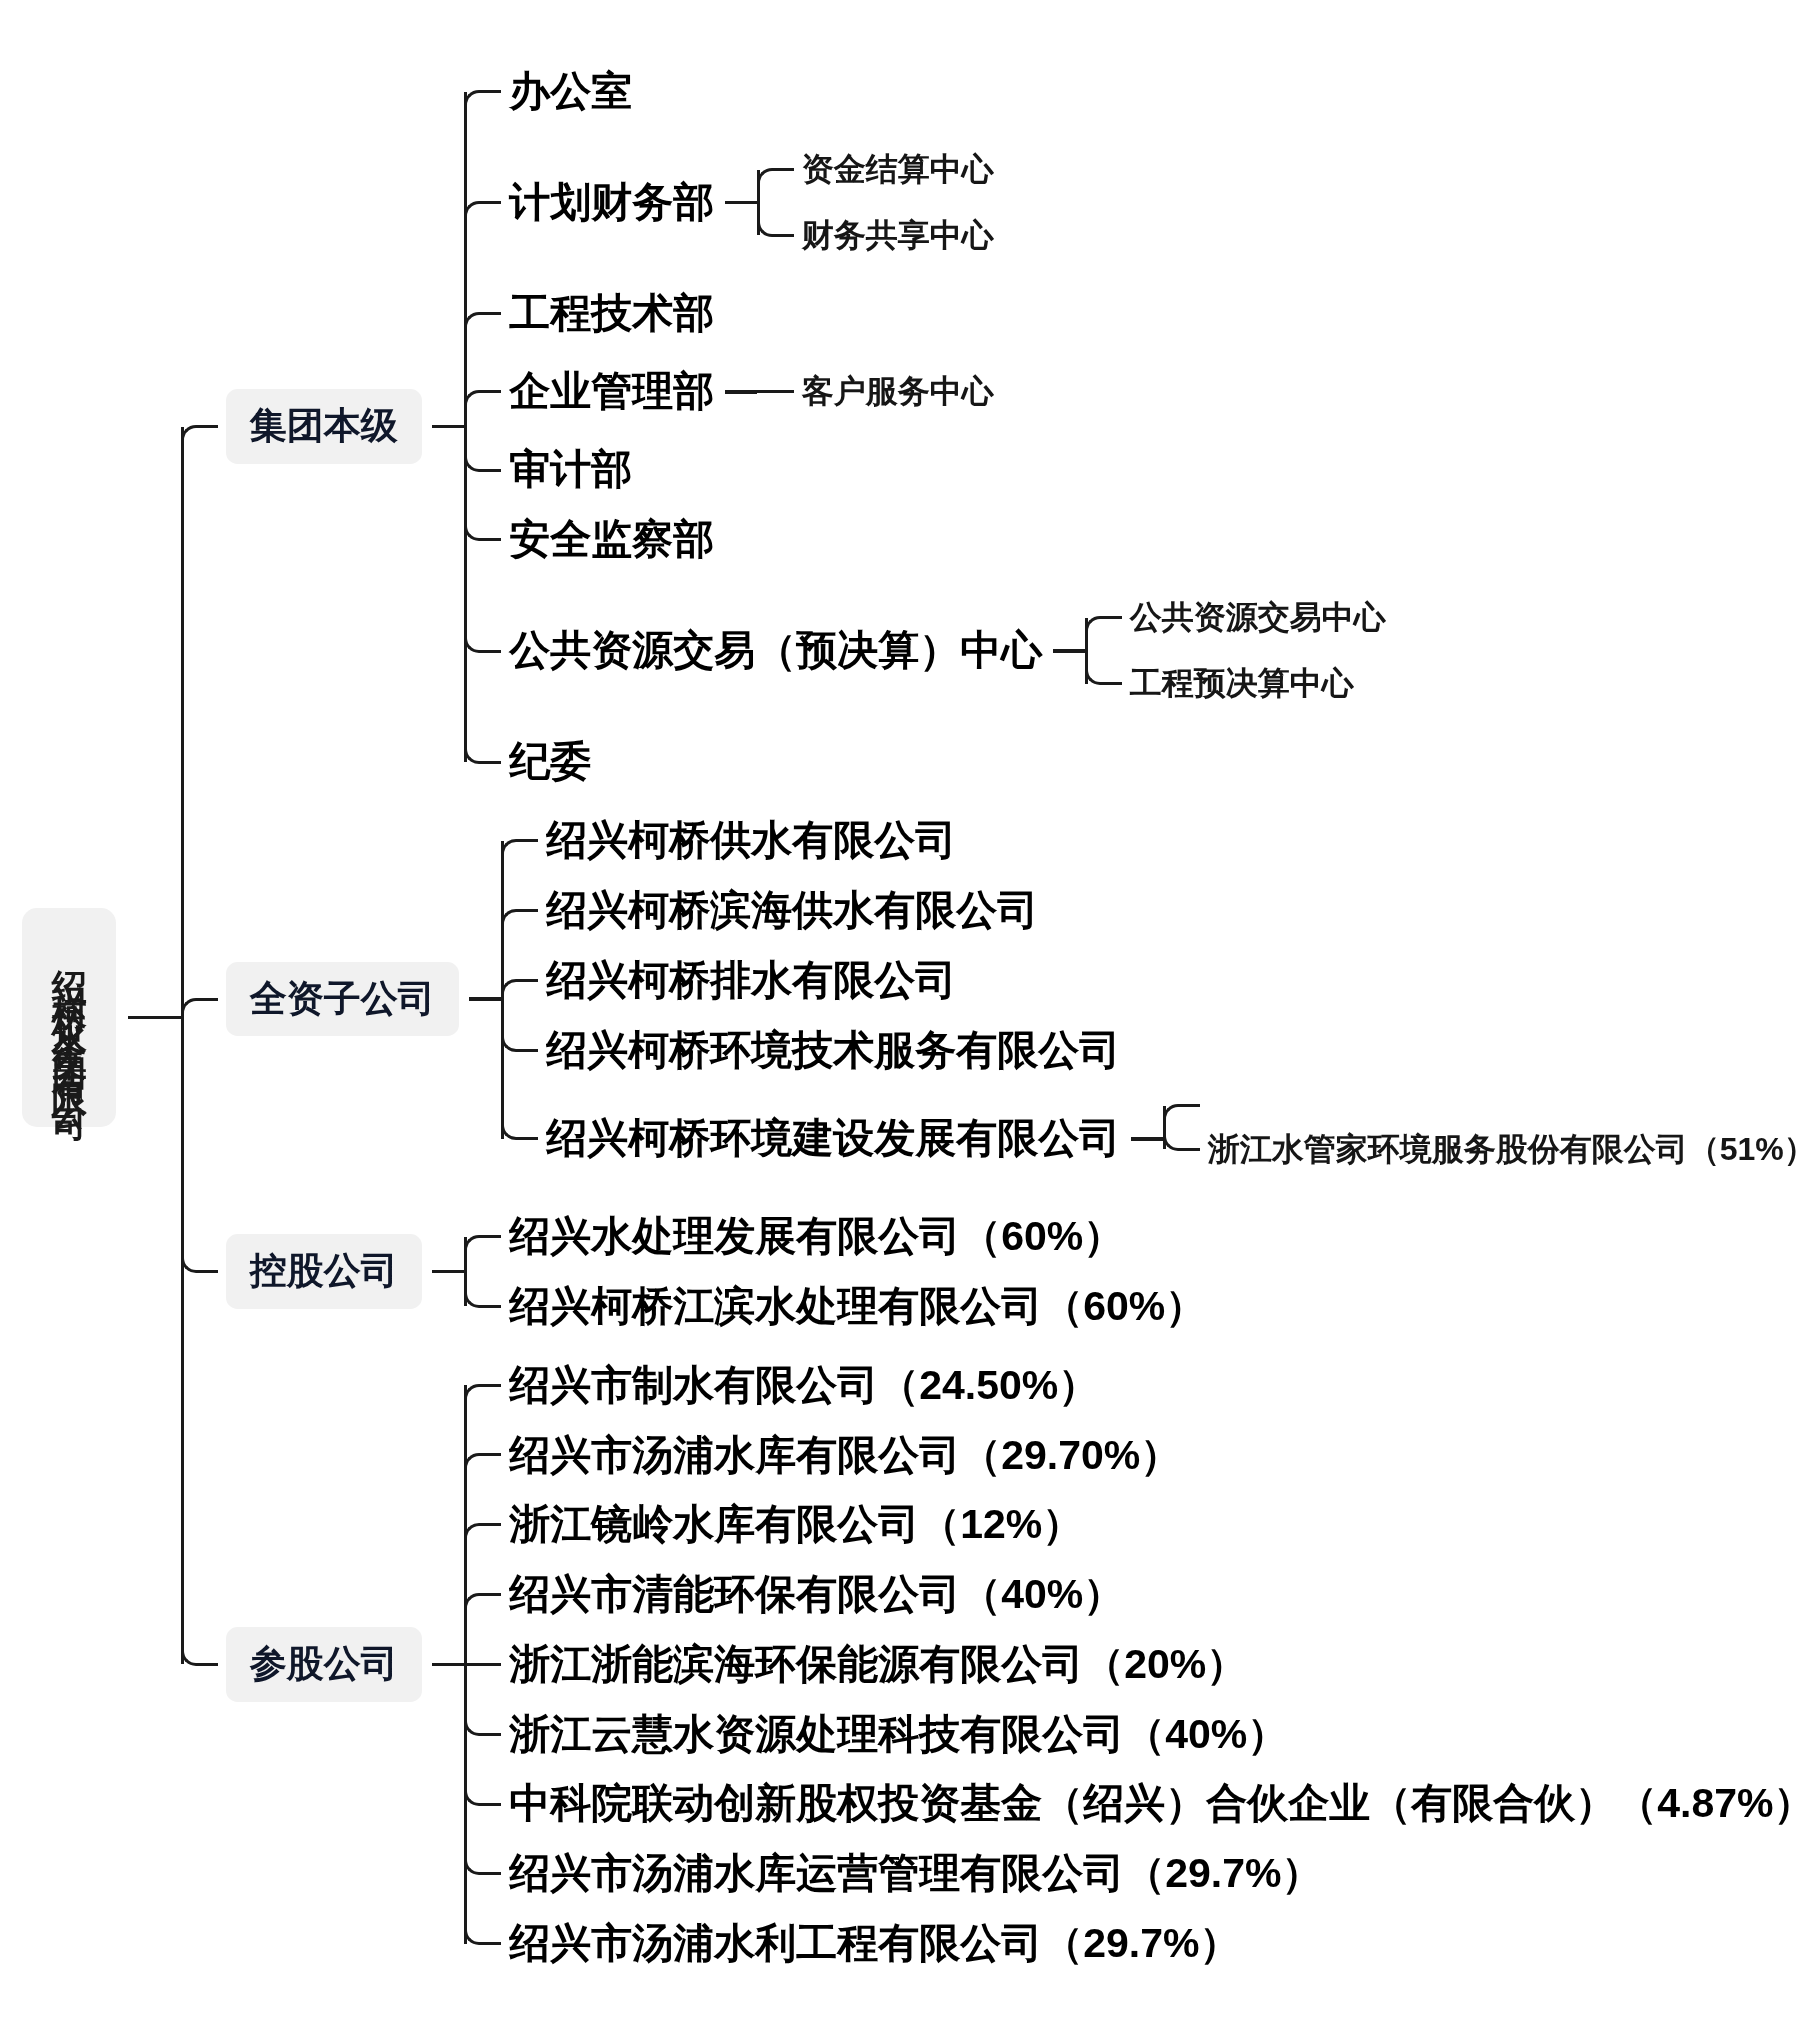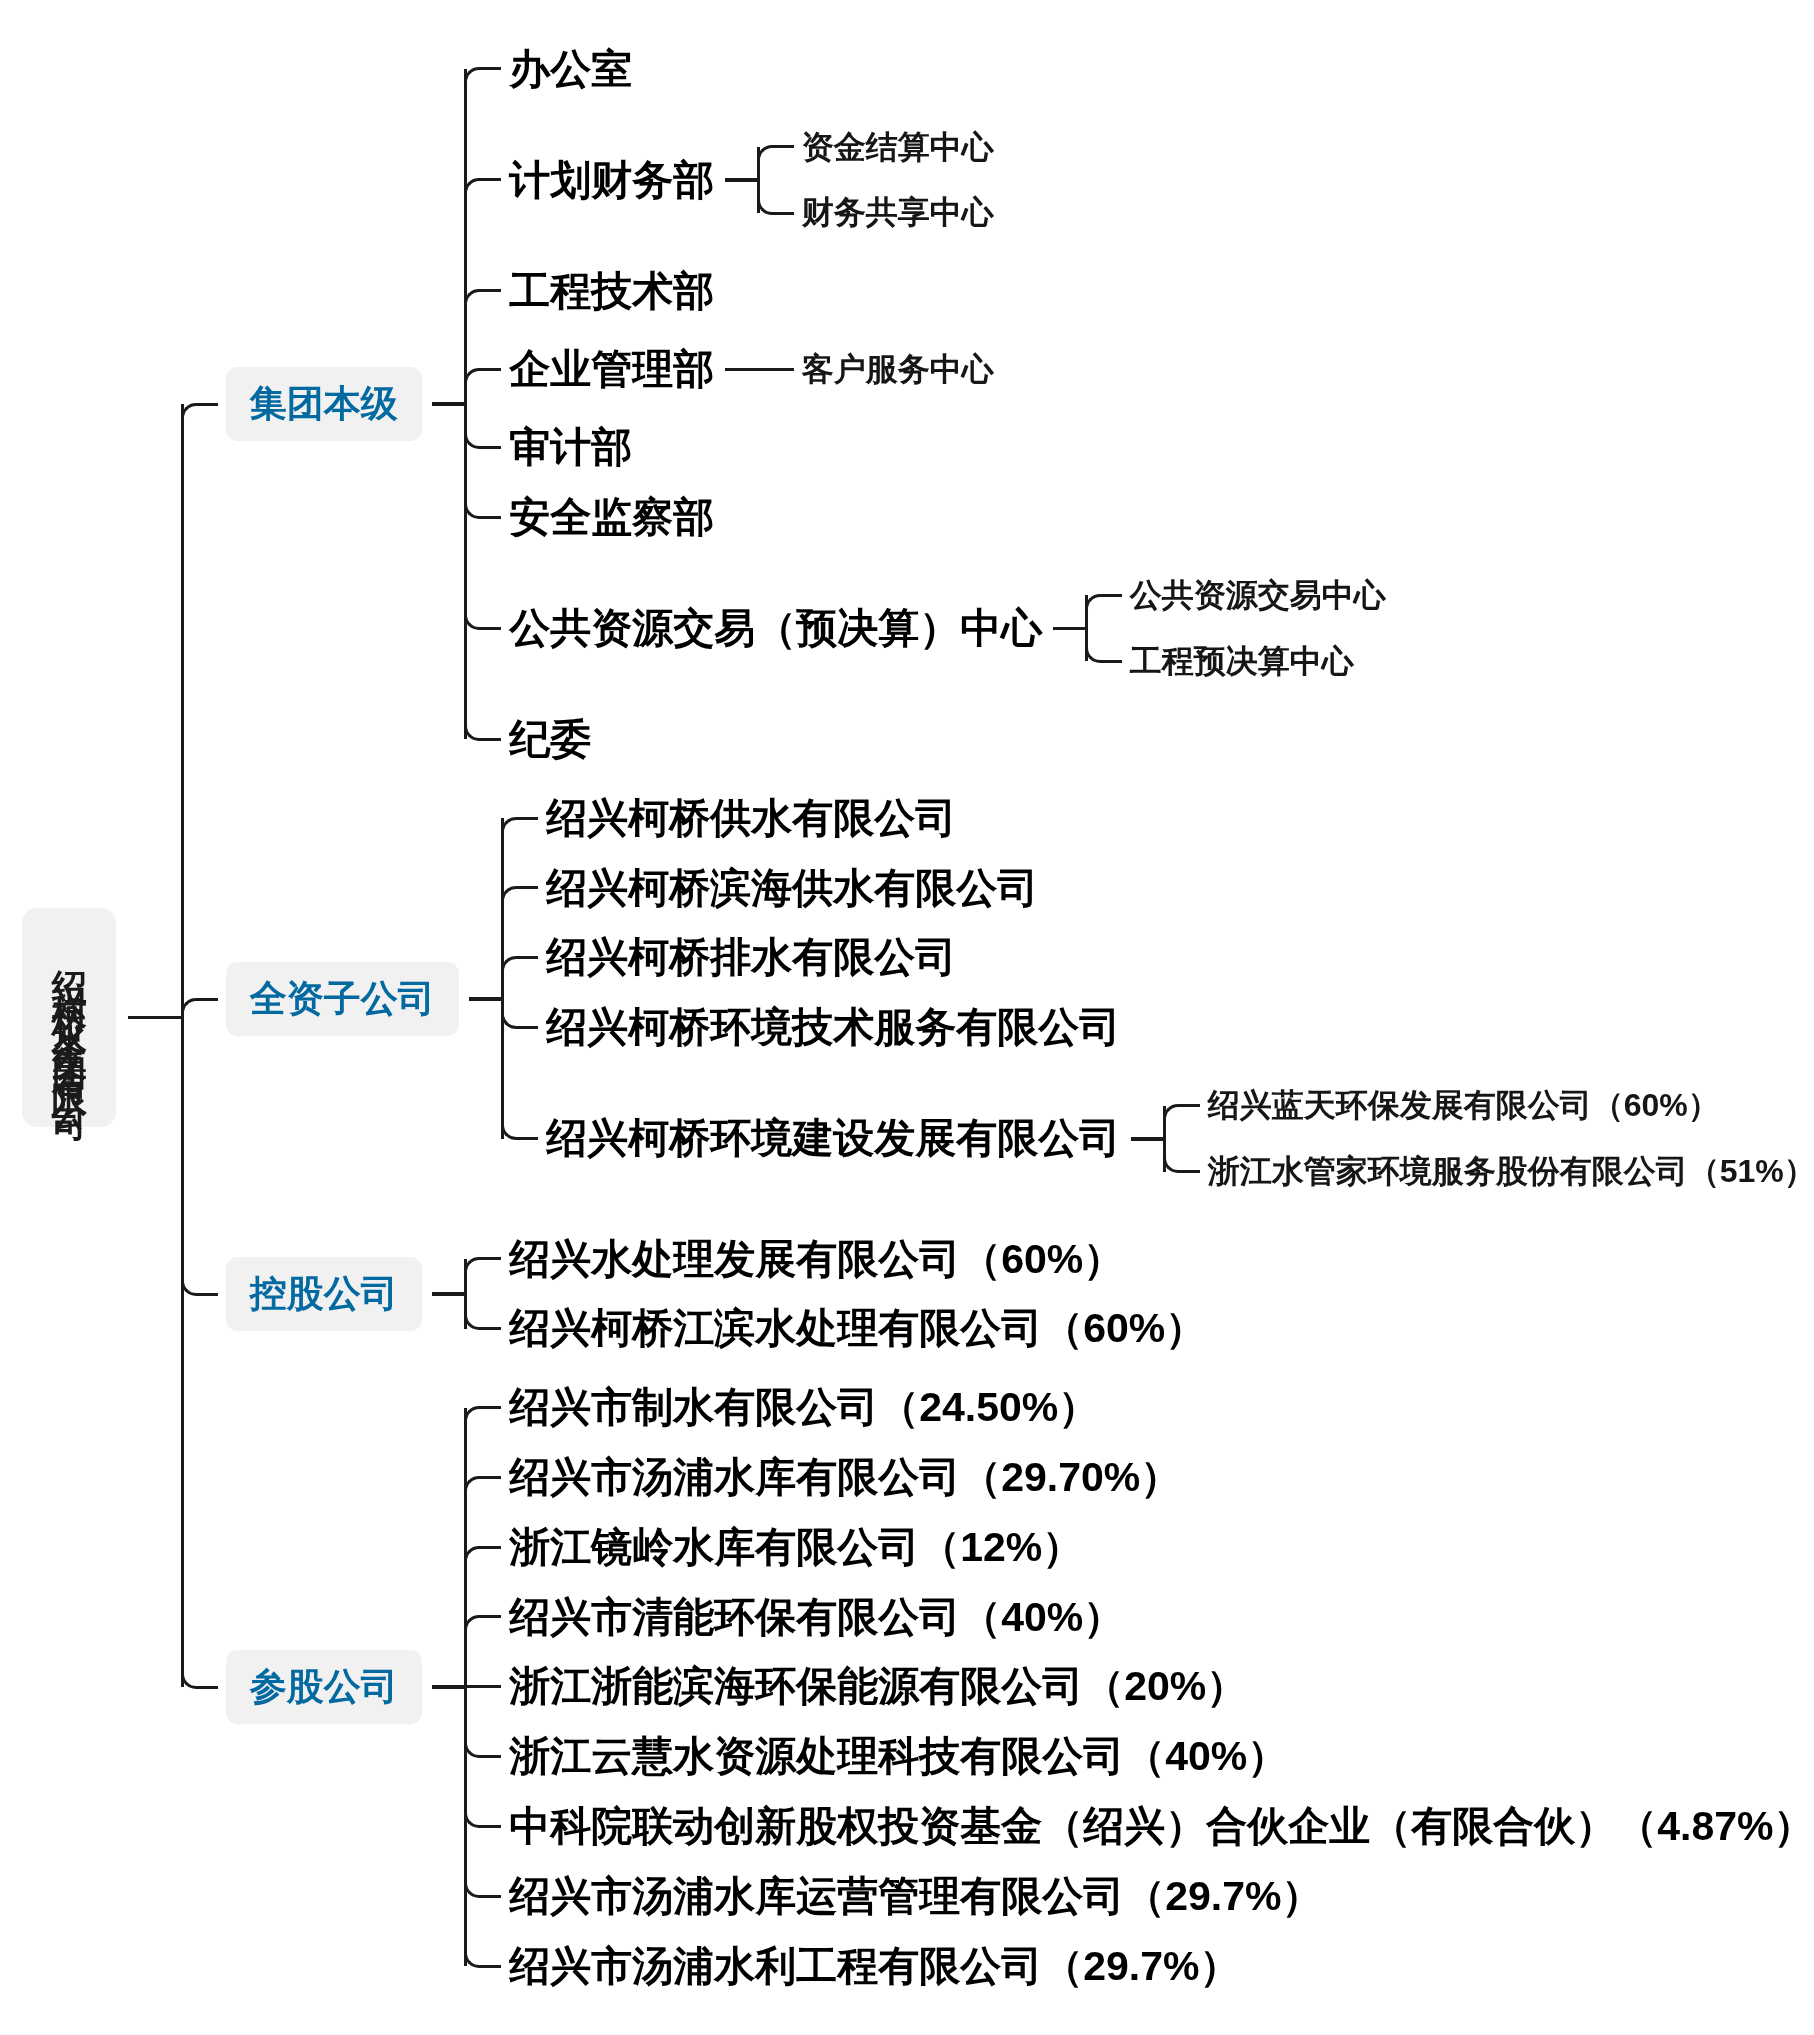--- a/index.html
+++ b/index.html
@@ -24,21 +24,21 @@
     writing-mode:vertical-rl;text-orientation:upright;
     background:#f1f1f1;border-radius:15px;
     padding:34px 27px;
     font-size:35px;line-height:1.15;letter-spacing:0.36em;
     color:#1a1a1a;
   }
   .lvl1 > .node{
     background:#f1f1f1;border-radius:11.6px;
     padding:15px 24px;
     font-size:37px;line-height:1.2;
-    color:#0369a1;
+    color:#0f172a;
   }
   .lvl2 > .node{
     font-size:41px;line-height:49px;font-weight:bold;color:#000000;
   }
   .lvl3 > .node{
     font-size:32px;line-height:45px;color:#161616;
   }
 
   
   .kids{display:flex;flex-direction:column;justify-content:center;flex:none;}
@@ -174,21 +174,20 @@
               <i class="elbow"></i>
               <div class="node"><span class="label">绍兴柯桥环境技术服务有限公司</span></div>
             </div>
             <div class="branch lvl2 last down">
               <i class="elbow"></i>
               <div class="node"><span class="label">绍兴柯桥环境建设发展有限公司</span></div>
               <i class="link"></i>
               <div class="kids">
                 <div class="branch lvl3 first up">
                   <i class="elbow"></i>
-                  <div class="node"><span class="label">绍兴蓝天环保发展有限公司（60%）</span></div>
                 </div>
                 <div class="branch lvl3 last down">
                   <i class="elbow"></i>
                   <div class="node"><span class="label">浙江水管家环境服务股份有限公司（51%）</span></div>
                 </div>
               </div>
             </div>
           </div>
         </div>
         <div class="branch lvl1 down">

